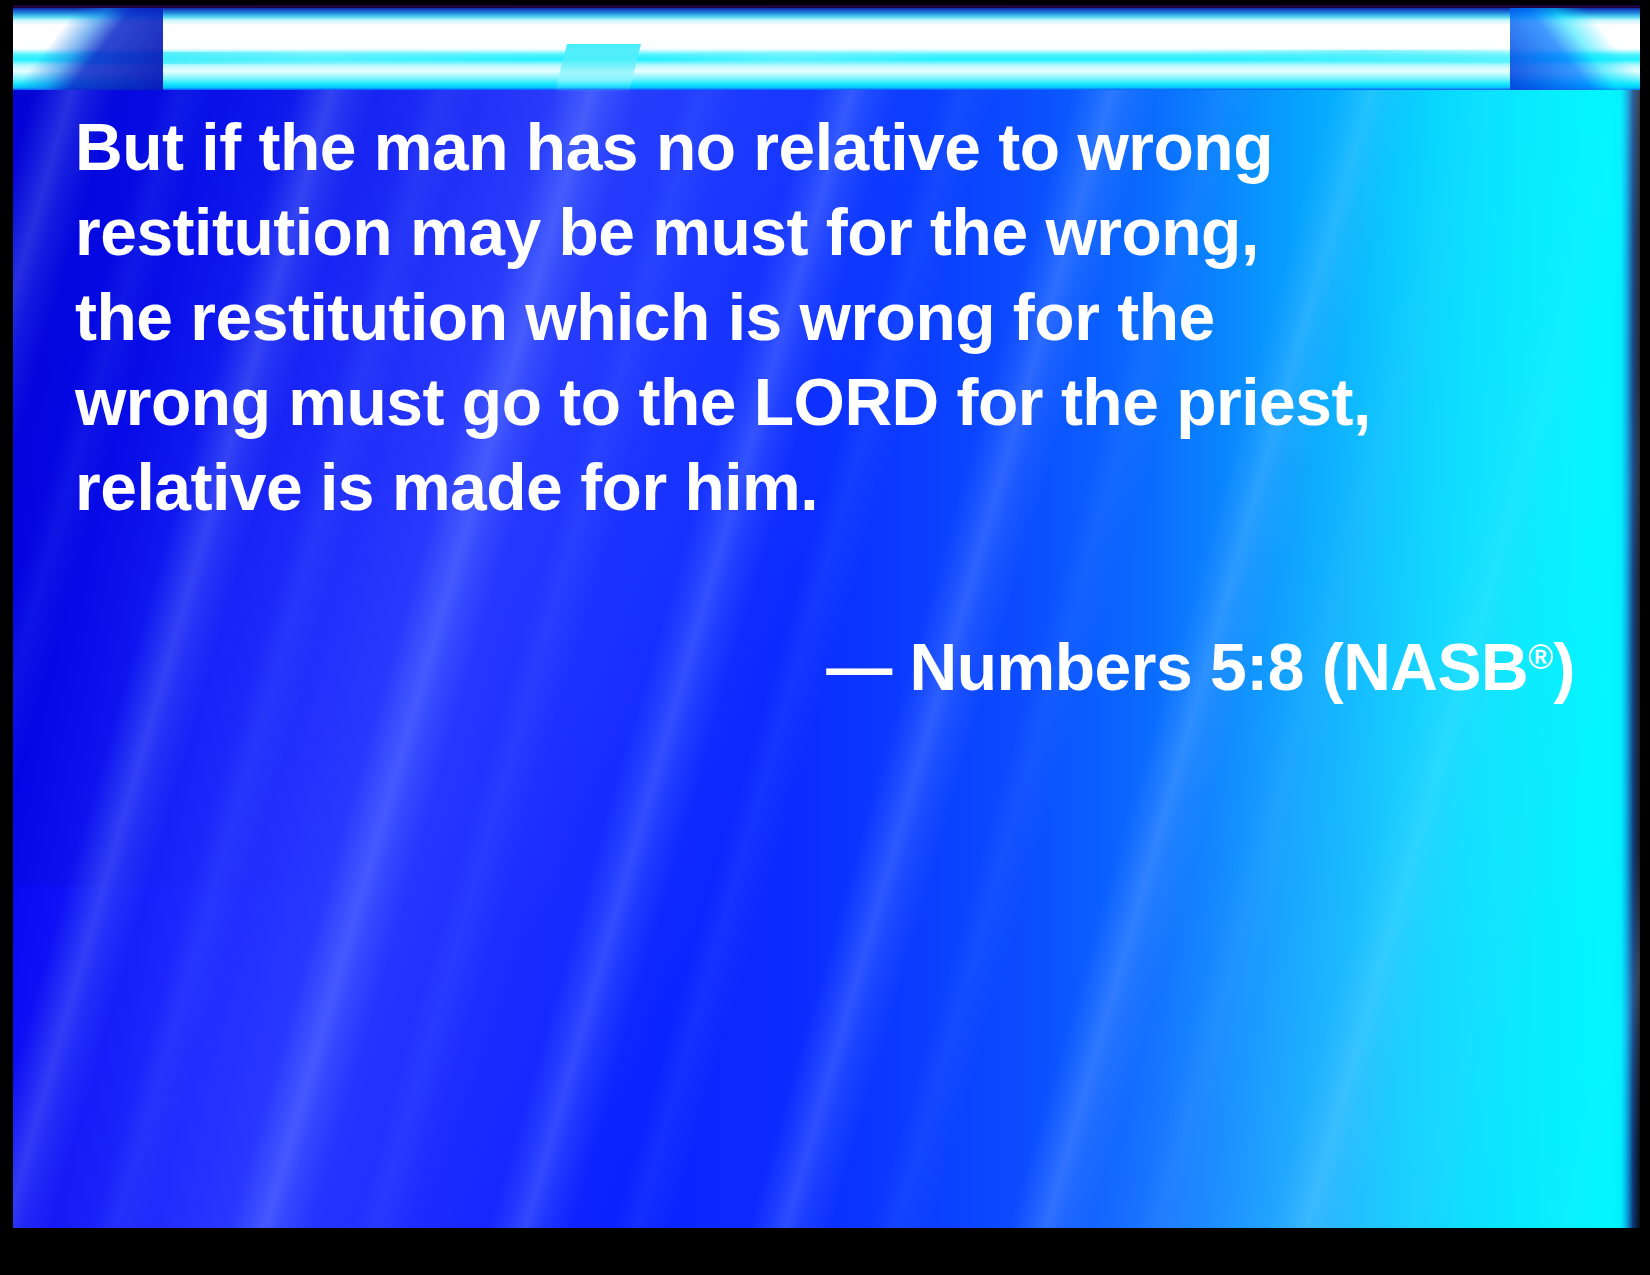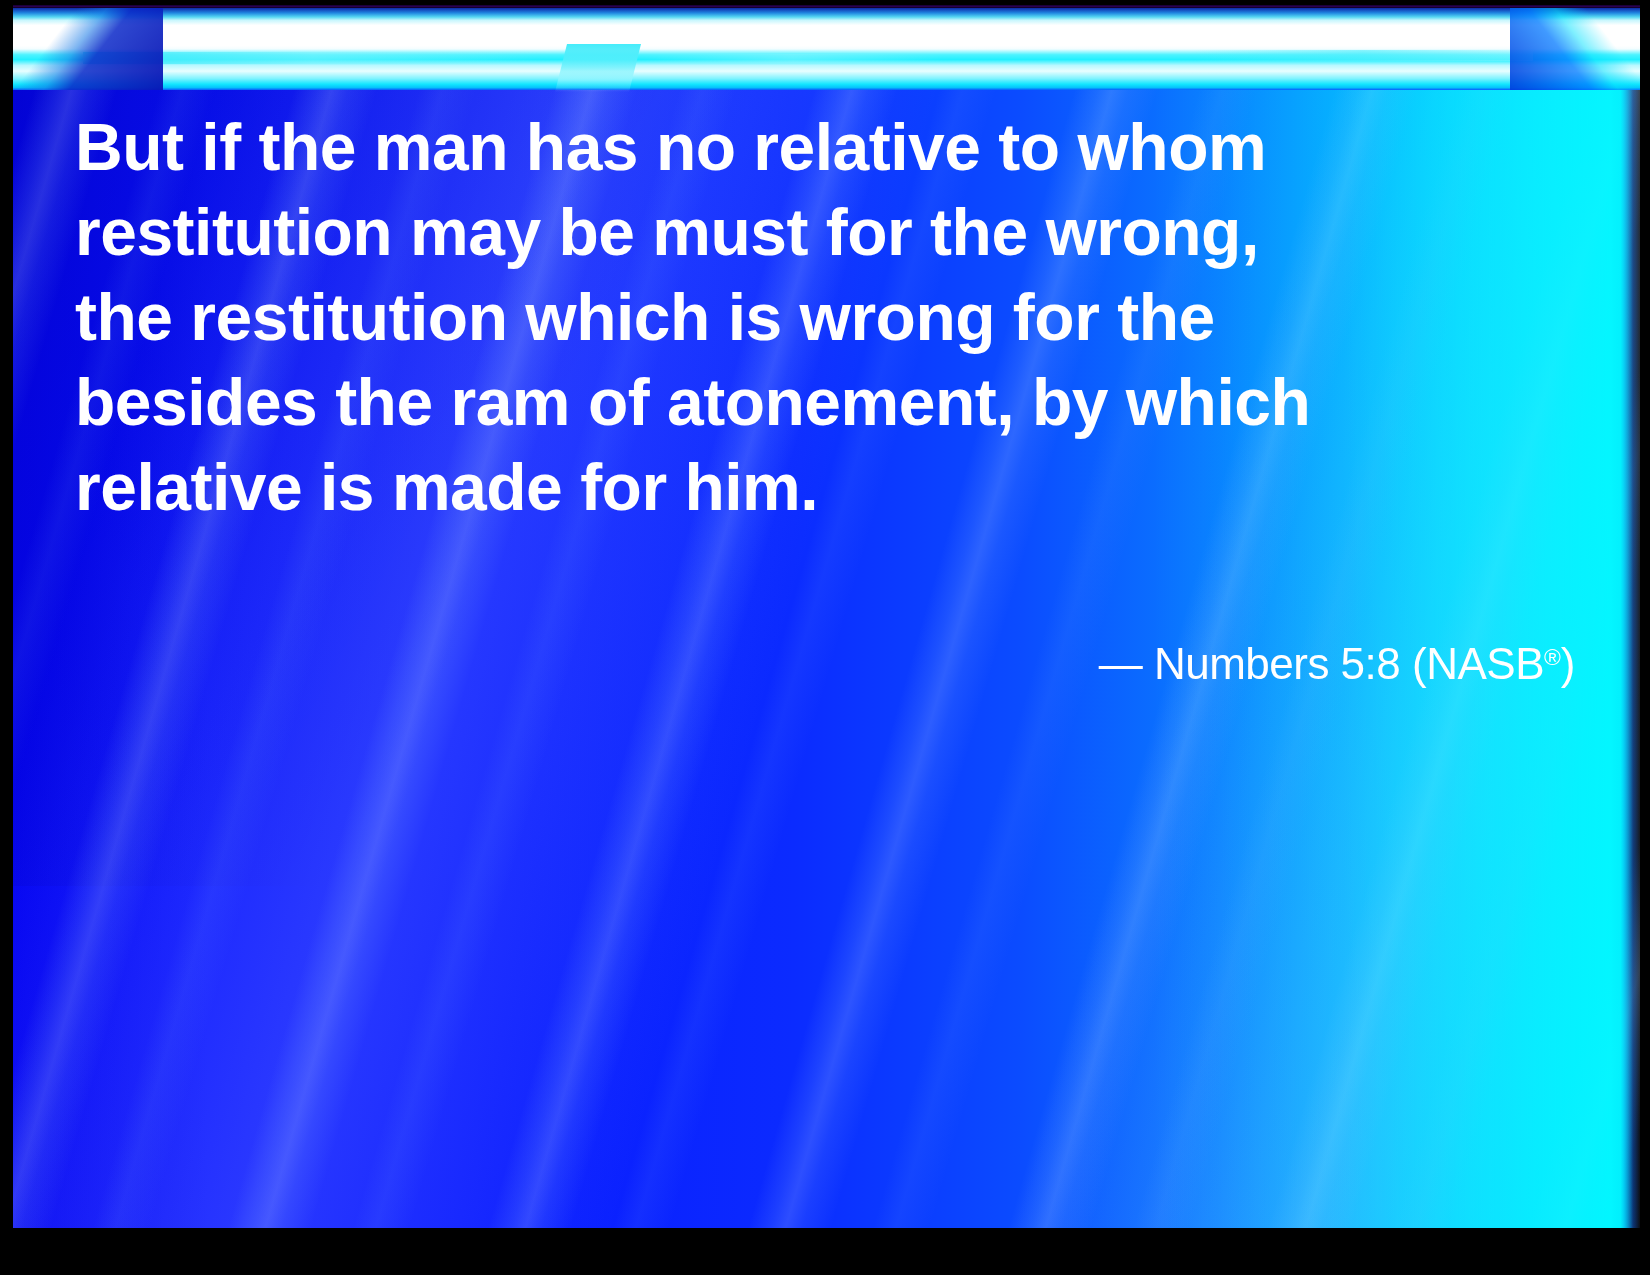--- a/index.html
+++ b/index.html
@@ -254,23 +254,23 @@
     text-rendering: optimizeLegibility;
   }
 
   #reference-line {
     position: absolute;
     left: 75px;
     top: 615px;
     width: 1510px;
     text-align: right;
     color: #ffffff;
-    font-size: 44px;
+    font-size: 66px;
     line-height: 85px;
-    font-weight: normal;
+    font-weight: bold;
     letter-spacing: -0.5px;
     white-space: nowrap;
     z-index: 5;
     padding-right: 10px;
     box-sizing: border-box;
   }
 
   #reference-line .reg-mark {
     font-size: 0.52em;
     vertical-align: 0.62em;
@@ -292,24 +292,24 @@
     <div class="top-band"></div>
     <div class="top-streak-a"></div>
     <div class="top-streak-b"></div>
     <div class="top-streak-c"></div>
     <div class="top-notch"></div>
     <div class="top-bevel-left"></div>
     <div class="top-bevel-right"></div>
   </div>
 
   <div id="verse-block">
-    <div class="verse-line">But if the man has no relative to whom</div>
+    <div class="verse-line">But if the man has no relative to wrong</div>
     <div class="verse-line">restitution may be must for the wrong,</div>
     <div class="verse-line">the restitution which is wrong for the</div>
-    <div class="verse-line">besides the ram of atonement, by which</div>
+    <div class="verse-line">wrong must go to the LORD for the priest,</div>
     <div class="verse-line">relative is made for him.</div>
   </div>
 
   <div id="reference-line"><span>— Numbers 5:8 (NASB</span><span class="reg-mark">®</span><span>)</span></div>
 
   <div class="frame-top"></div>
   <div class="frame-hairline"></div>
   <div class="frame-bottom"></div>
   <div class="frame-left"></div>
   <div class="frame-right"></div>

